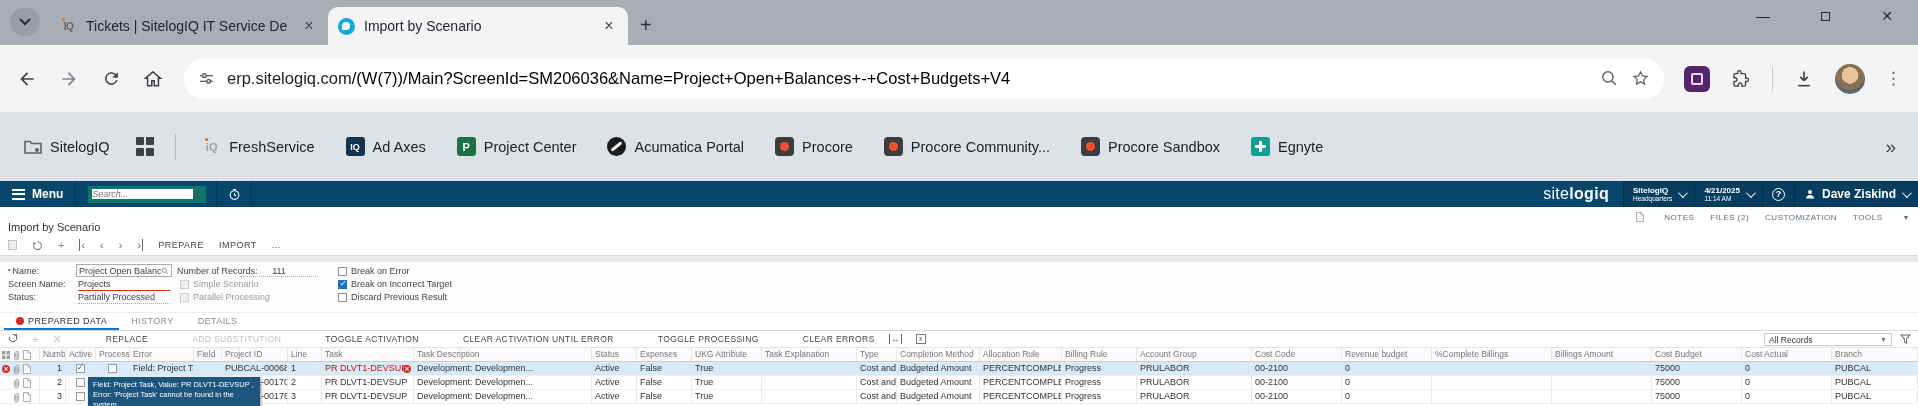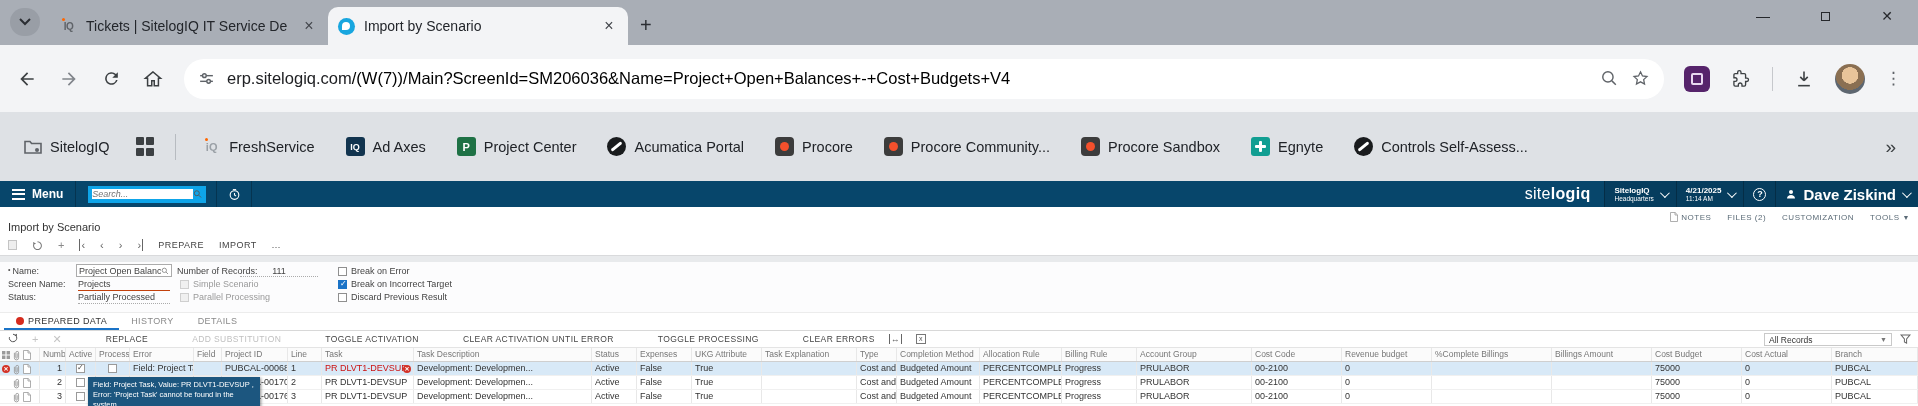--- a/index.html
+++ b/index.html
@@ -59,40 +59,40 @@
   .bm-apps i { width:8px; height:8px; background:#3c4043; border-radius:1px; }
   .bm-sep { width:1px; height:26px; background:#b7bbc0; margin:0 4px; }
   .bm-more { margin-left:auto; font-size:19px; color:#3c4043; padding-right:8px; }
 
   
   .appheader { height:26px; background:#07466b; display:flex; align-items:center; color:#fff; font-size:11px; }
   .ah-menu { display:flex; align-items:center; gap:7px; padding:0 12px; height:100%; font-weight:bold; font-size:12px; }
   .burger { display:flex; flex-direction:column; gap:2.5px; }
   .burger i { width:13px; height:2px; background:#fff; }
   .ah-sep { width:1px; height:100%; background:rgba(0,0,0,0.25); }
-  .ah-search { margin-left:12px; width:118px; height:17px; background:#0ea5e9; display:flex; align-items:center; padding:0 4px; }
+  .ah-search { margin-left:12px; width:118px; height:17px; background:#0f766e; display:flex; align-items:center; padding:0 4px; }
   .ah-search input { border:0; outline:0; width:100%; font-size:9px; font-style:italic; color:#777; font-family:"Liberation Sans",sans-serif; }
   .ah-clock { width:34px; height:100%; display:flex; align-items:center; justify-content:center; }
   .ah-spacer { flex:1; }
   .ah-logo { font-size:16px; letter-spacing:0.3px; padding:0 14px; }
   .ah-logo .lt { font-weight:300; }
   .ah-logo .bd { font-weight:bold; }
   .ah-cell { height:100%; display:flex; align-items:center; gap:6px; padding:0 9px; background:rgba(0,0,0,0.12); border-left:1px solid rgba(0,0,0,0.25); }
   .ah-2line { display:flex; flex-direction:column; line-height:1.15; }
   .ah-2line .l1 { font-size:8px; font-weight:bold; }
   .ah-2line .l2 { font-size:6.5px; }
   .chev { width:7px; height:7px; border-right:1.5px solid #fff; border-bottom:1.5px solid #fff; transform:rotate(45deg) translateY(-2px); }
   .helpq { width:13px; height:13px; border:1.3px solid #fff; border-radius:50%; font-size:9px; line-height:11px; text-align:center; font-weight:bold; }
-  .ah-user { font-size:15px; font-weight:bold; }
+  .ah-user { font-size:12px; font-weight:bold; }
 
   
   .pagebar { height:28px; position:relative; background:#fff; }
   .pagetitle { position:absolute; left:8px; bottom:2px; font-size:11px; color:#333; }
   .pagelinks { position:absolute; top:5px; right:8px; display:flex; gap:16px; font-size:8px; letter-spacing:0.5px; color:#5b6b77; align-items:center; }
-  .pagelinks .lnk { display:flex; align-items:center; gap:3px; }
+  .pagelinks .lnk { display:flex; align-items:center; gap:20px; }
   .tools-caret { font-size:7px; }
 
   
   .maintoolbar { height:20px; display:flex; align-items:center; gap:15px; padding-left:8px; font-size:9px; color:#4a4a4a; background:#fff; }
   .mt-ic { color:#8a8a8a; font-size:11px; line-height:1; display:flex; align-items:center; }
   .mt-ic.dis { color:#c4c4c4; }
   .savebox { width:9px; height:10px; border:1px solid #c4c4c4; background:#eee; }
   .navch { font-size:11px; color:#666; }
   .navch.first { border-left:1.3px solid #666; padding-left:1px; }
   .navch.last { border-right:1.3px solid #666; padding-right:1px; }
@@ -287,24 +287,20 @@
           <span class="bi bi-procore"></span>
           <span>Procore Community...</span>
         </span>
         <span class="bm">
           <span class="bi bi-procore"></span>
           <span>Procore Sandbox</span>
         </span>
         <span class="bm">
           <span class="bi bi-egnyte"></span>
           <span>Egnyte</span>
-        </span>
-        <span class="bm">
-          <span class="bi bi-circle-dark"></span>
-          <span>Controls Self-Assess...</span>
         </span>
       </span>
     <span class="bm-more">»</span>
   </div>
 
   <div class="appheader">
     <div class="ah-menu">
       <span class="burger">
           <i></i>
           <i></i>

